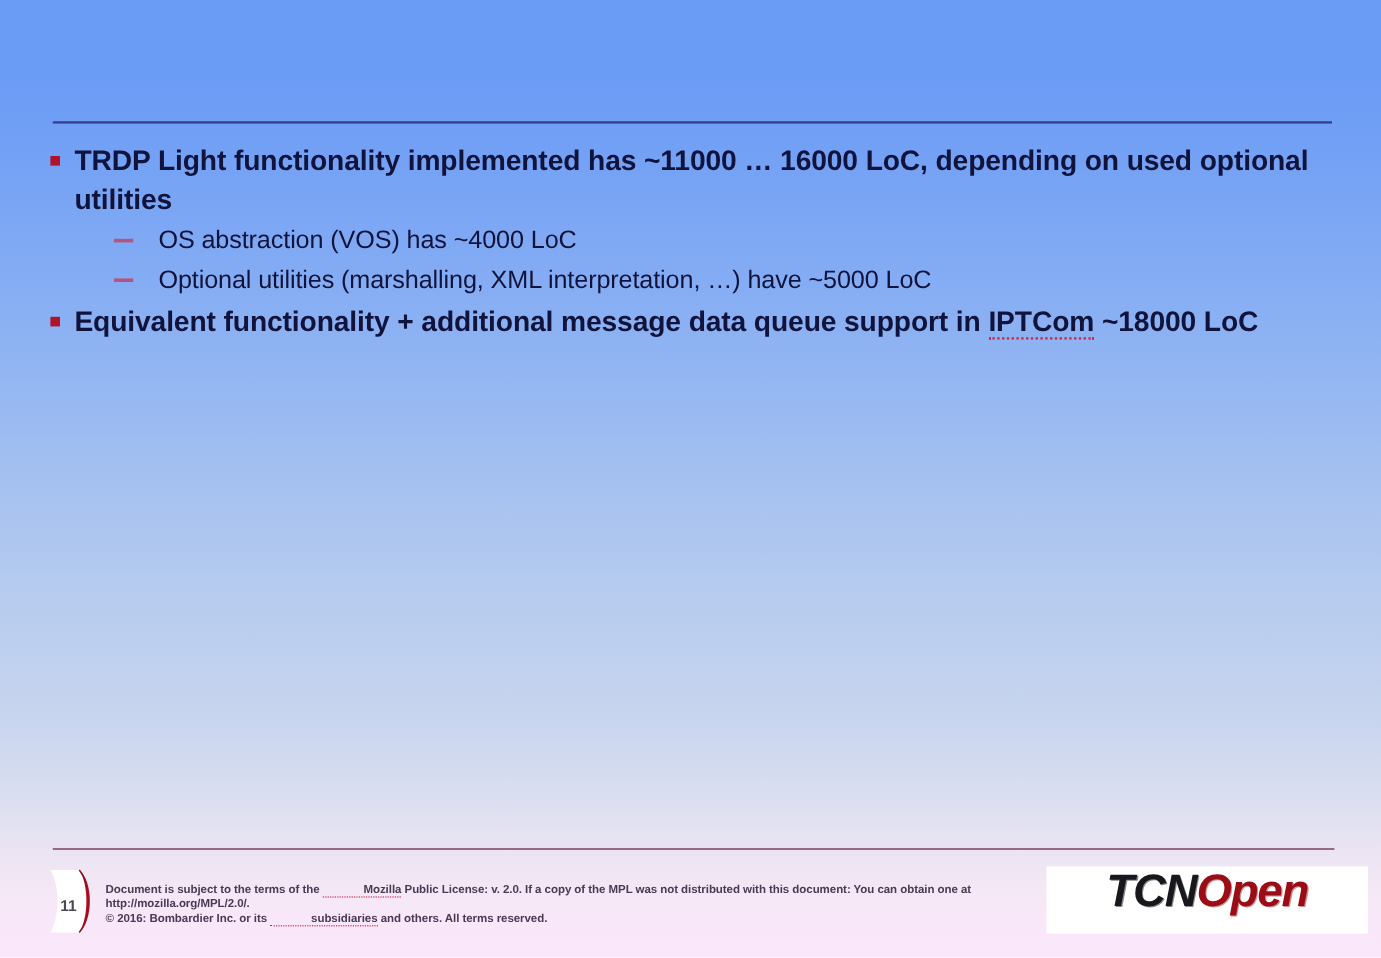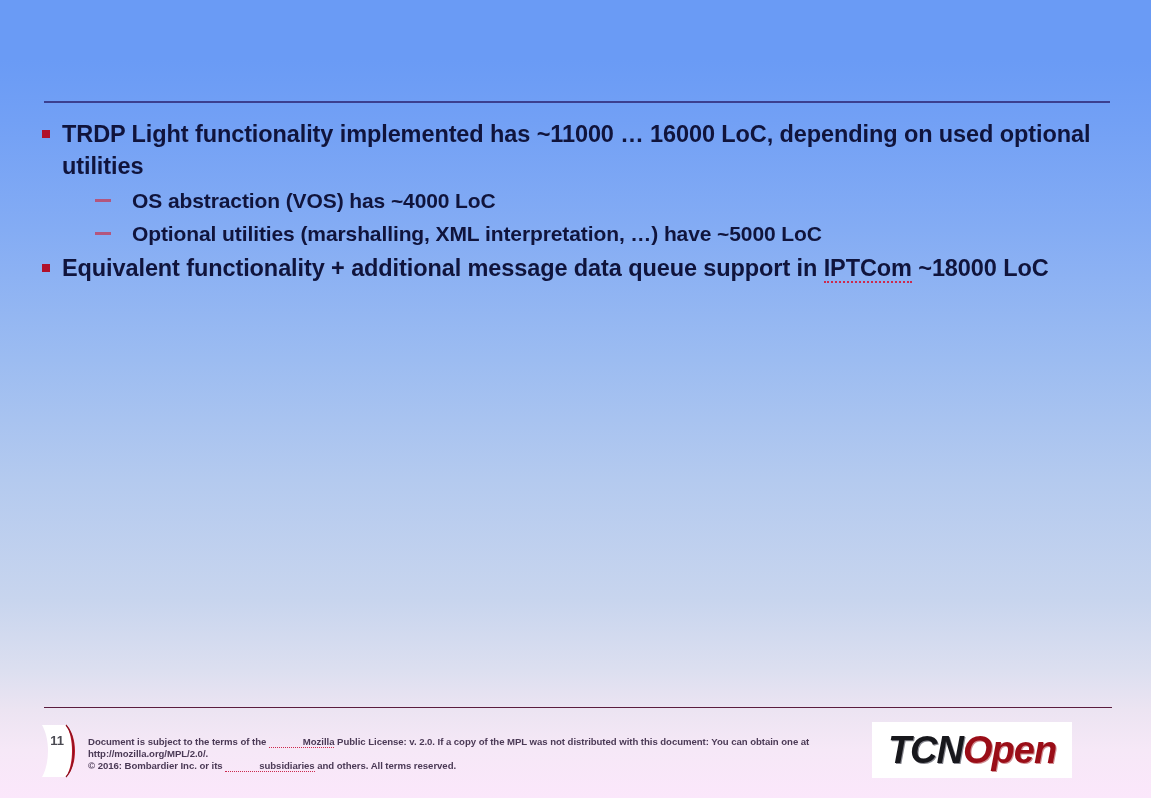--- a/index.html
+++ b/index.html
@@ -78,21 +78,21 @@
     top: 12px;
     width: 8px;
     height: 8px;
     background: #b1112b;
   }
 
   .bullet-l2 {
     position: relative;
     padding-left: 92px;
     font-size: 21px;
-    font-weight: bold;
+    font-weight: normal;
     color: #10143c;
     line-height: 33px;
     letter-spacing: -0.1px;
   }
   .bullet-l2 .marker-dash {
     position: absolute;
     left: 55px;
     top: 15px;
     width: 16px;
     height: 3px;
@@ -123,21 +123,21 @@
     position: absolute;
     left: 40px;
     top: 723px;
     width: 46px;
     height: 56px;
   }
   #page-badge svg { display: block; }
   #page-number {
     position: absolute;
     left: 0px;
-    top: 10px;
+    top: 24px;
     width: 34px;
     text-align: center;
     font-size: 13px;
     font-weight: bold;
     color: #4a4a52;
   }
 
   #legal {
     position: absolute;
     left: 88px;
@@ -152,25 +152,25 @@
   #legal .legal-line2 { display: block; }
   #legal .spell-small {
     border-bottom: 1.5px dotted #cc2a4e;
     padding-left: 34px;
   }
 
   #logo {
     position: absolute;
     left: 872px;
     top: 722px;
-    width: 200px;
+    width: 268px;
     height: 56px;
     background: #ffffff;
     display: flex;
-    align-items: center;
+    align-items: flex-start;
     justify-content: center;
   }
   #logo .logo-text {
     font-size: 38px;
     font-weight: bold;
     font-style: italic;
     letter-spacing: -1px;
     white-space: nowrap;
   }
   #logo .logo-tcn {

